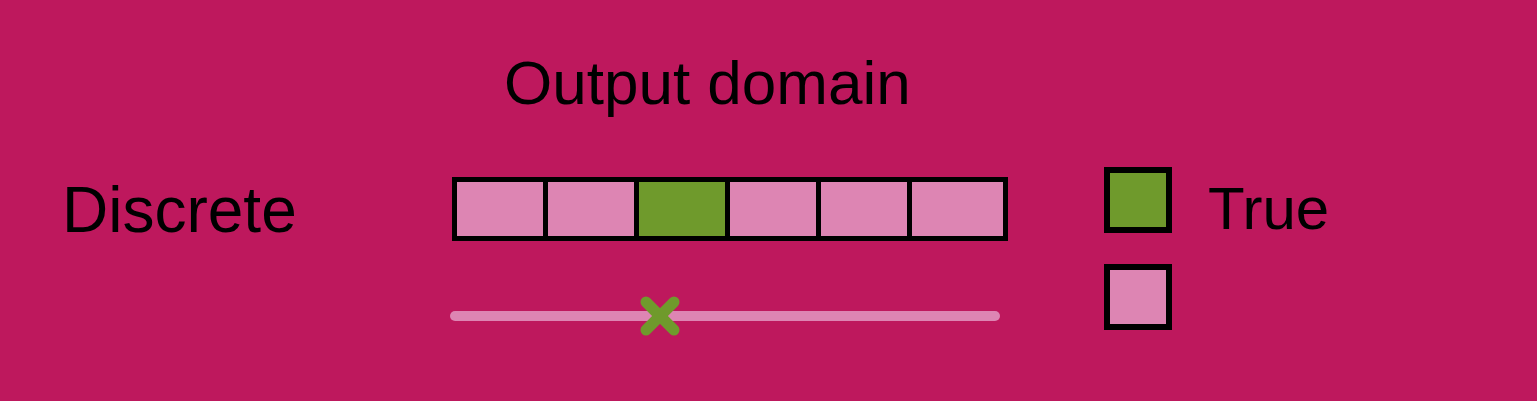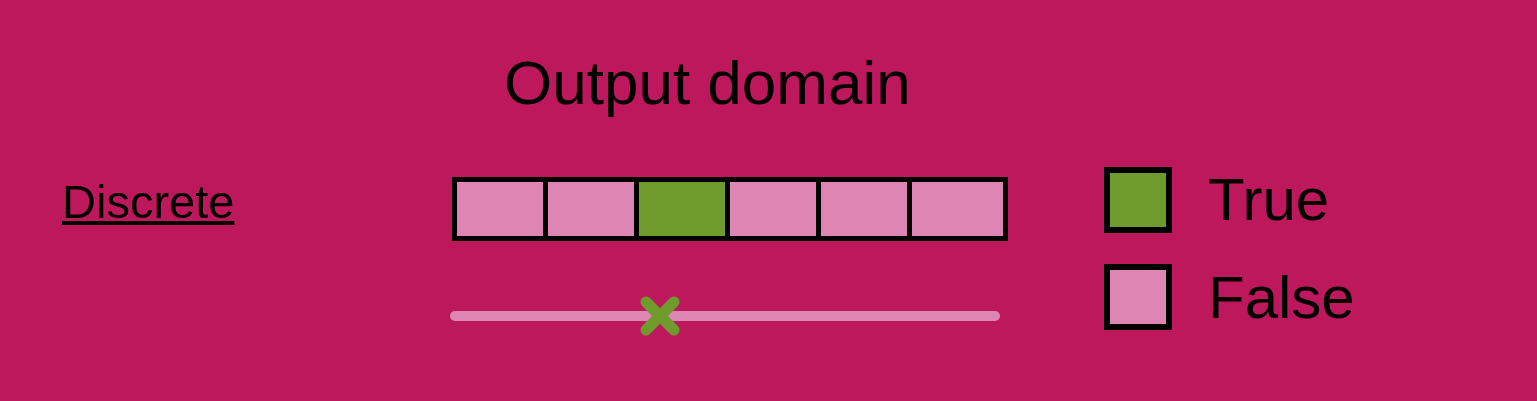--- a/index.html
+++ b/index.html
@@ -25,25 +25,25 @@
     position: absolute;
     white-space: nowrap;
     color: #000000;
     font-weight: 400;
     line-height: 1;
   }
   .hdr {
     font-size: 62px;
   }
   .rowlbl {
-    font-size: 47px;
-    text-decoration: underline;
+    font-size: 64px;
   }
   .legendlbl {
     font-size: 60px;
+    margin-top: 9px;
   }
 
   #hdr-output   { left: 504px;  top: 52px; }
   #hdr-pred     { left: 1099px; top: 52px; }
   #rowlbl-disc  { left: 62px;   top: 178px; }
   #rowlbl-cont  { left: 62px;   top: 282px; }
   #legend-true-label  { left: 1208px; top: 170px; }
   #legend-false-label { left: 1208px; top: 268px; }
 
   
@@ -123,15 +123,14 @@
       </g>
     </svg>
   </div>
 
   <div class="swatch" id="legend-true-swatch" style="background-color: rgb(111, 154, 44);"></div>
 
   <div class="lbl legendlbl" id="legend-true-label">True</div>
 
   <div class="swatch" id="legend-false-swatch" style="background-color: rgb(221, 133, 179);"></div>
 
-  <div class="lbl legendlbl" id="legend-false-label">False</div>
 
 </div>
 
 </body></html>

